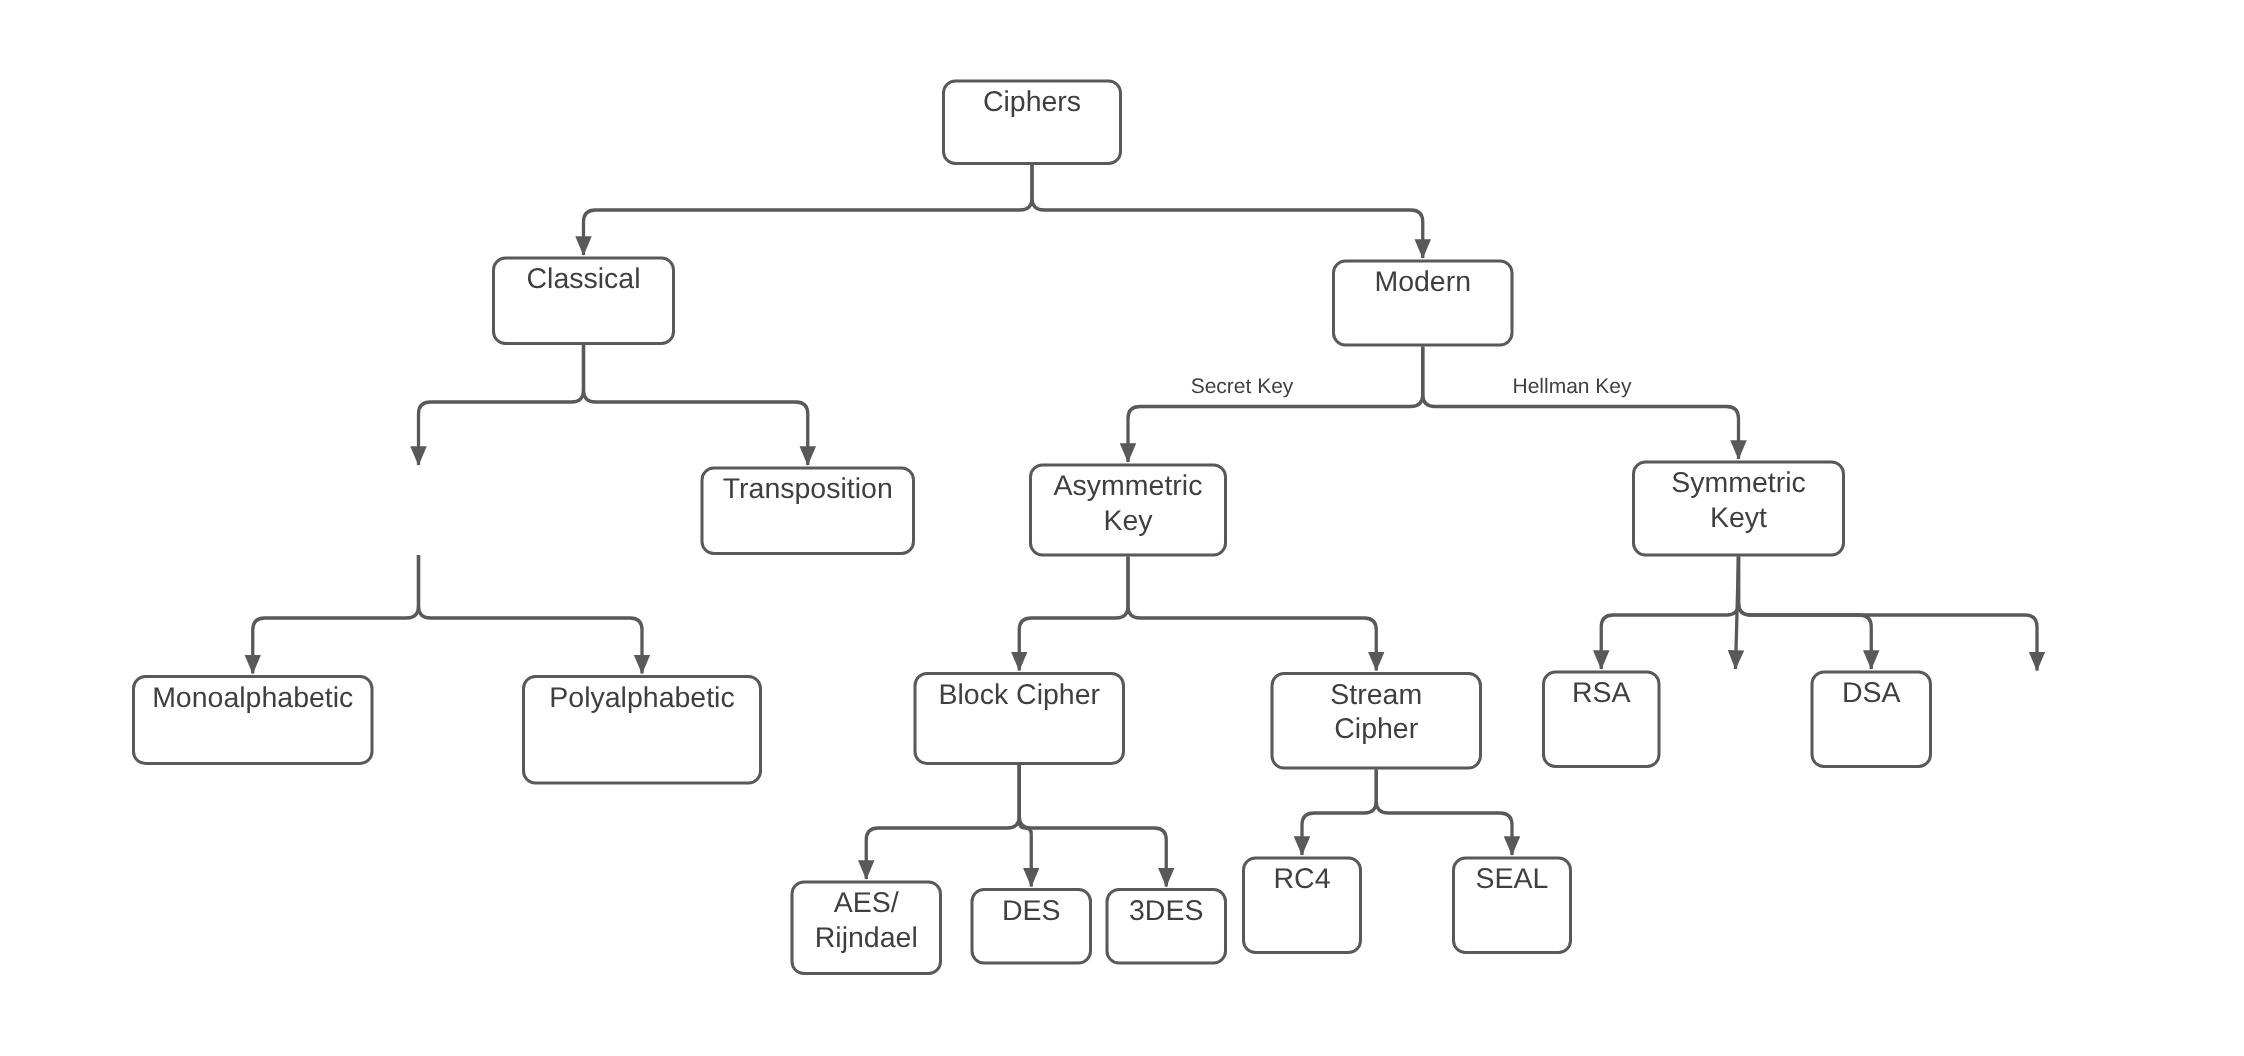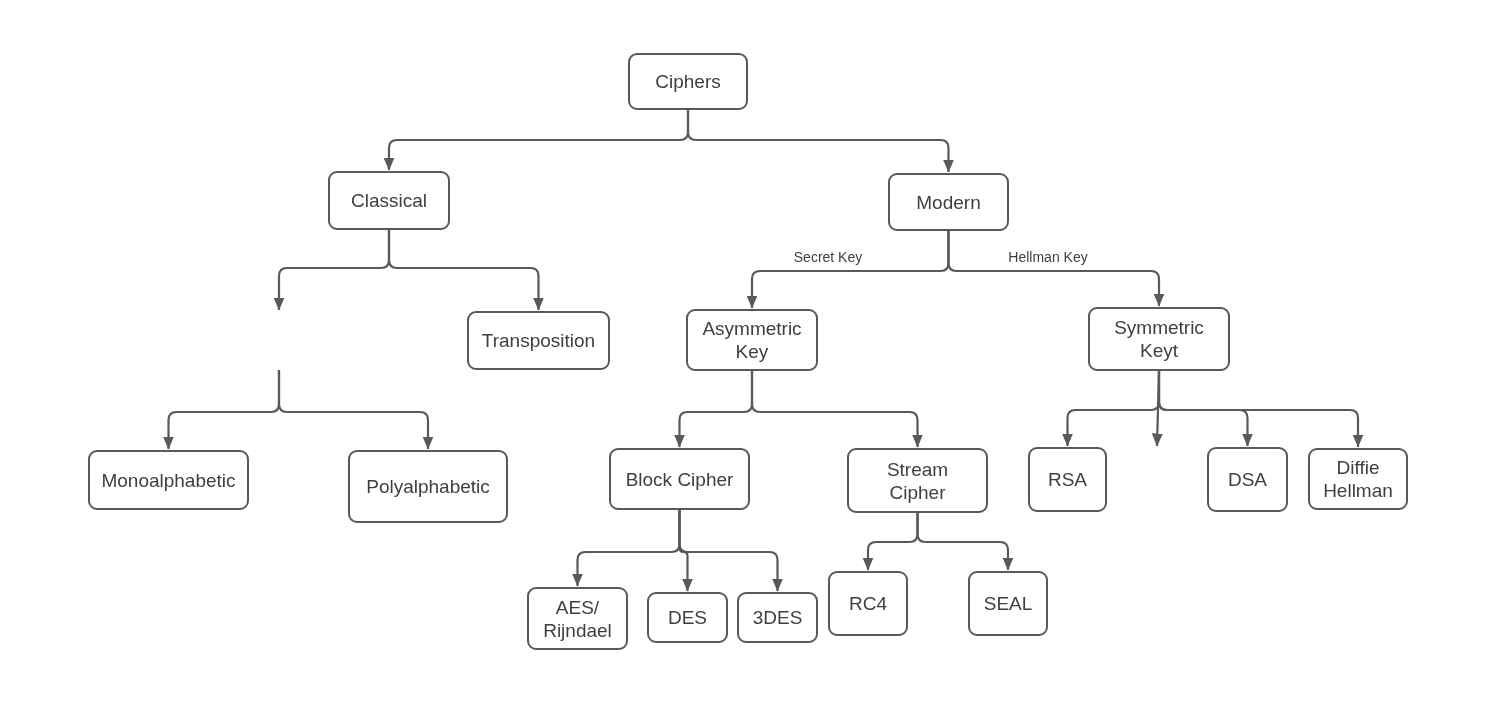--- a/index.html
+++ b/index.html
@@ -22,21 +22,21 @@
     width: 1496px;
     height: 704px;
   }
   .node {
     position: absolute;
     box-sizing: border-box;
     border: 2.2px solid var(--line, #595959);
     border-radius: 9px;
     background: var(--fill, #ffffff);
     display: flex;
-    align-items: center;
+    align-items: flex-start;
     justify-content: center;
     text-align: center;
     color: var(--text, #3f3f3f);
     font-size: 19px;
     line-height: 23px;
     padding: 2px 4px;
   }
   .node .nlabel {
     white-space: pre-line;
   }
@@ -129,24 +129,20 @@
 
   <div class="node" style="left:1028px;top:447px;width:79px;height:65px">
     <span class="nlabel">RSA</span>
   </div>
 
 
   <div class="node" style="left:1207px;top:447px;width:81px;height:65px">
     <span class="nlabel">DSA</span>
   </div>
 
-  <div class="node" style="left:1308px;top:448px;width:100px;height:62px">
-    <span class="nlabel">Diffie
-Hellman</span>
-  </div>
 
   <div class="node" style="left:527px;top:587px;width:101px;height:63px">
     <span class="nlabel">AES/
 Rijndael</span>
   </div>
 
   <div class="node" style="left:647px;top:592px;width:81px;height:51px">
     <span class="nlabel">DES</span>
   </div>
 

